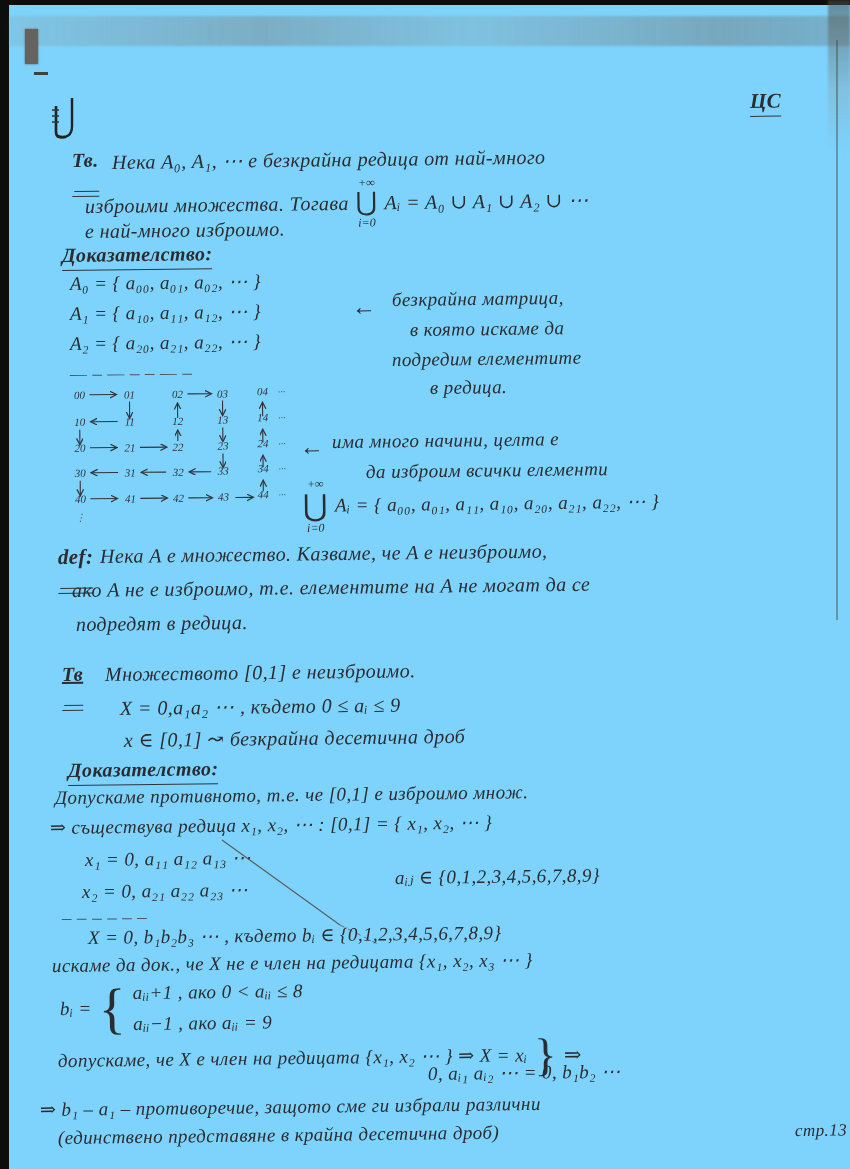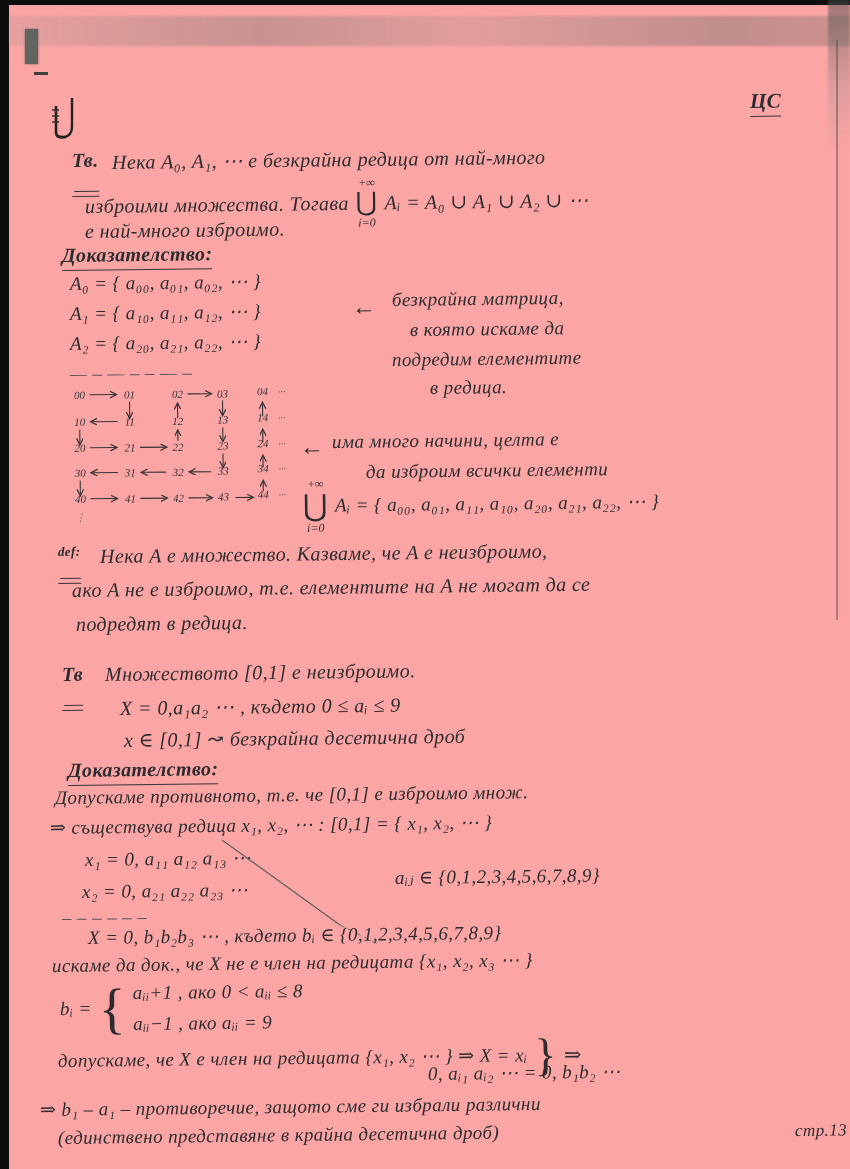--- a/index.html
+++ b/index.html
@@ -1,18 +1,18 @@
 <!DOCTYPE html>
 <html><head>
 <meta charset="utf-8">
 <style>
   html,body{margin:0;padding:0;background:#d8d8d4;}
   #page{
     position:relative; width:850px; height:1169px; overflow:hidden;
-    background:#fca5a5;
+    background:#7dd3fc;
     font-family:"Liberation Serif","DejaVu Serif",serif;
     font-style:italic; color:#2c2c30;
   }
   .ln{position:absolute; white-space:nowrap; font-size:19px; letter-spacing:.4px;
       transform:rotate(-0.7deg); transform-origin:left center; line-height:1.25;}
   .lbl{font-weight:600; font-size:20px;}
   .u1{border-bottom:1.6px solid #34343a; padding-bottom:2px;}
   .u2{padding-bottom:24px;
       background:
         linear-gradient(#34343a,#34343a) 0 100%/100% 1.5px no-repeat,
@@ -148,26 +148,26 @@
 
   <div class="ln eqrow" style="left:303px;top:478px;">
     <span class="ustack">
       <span class="utop">+∞</span>
       <span class="usym" style="font-size:30px;">⋃</span>
       <span class="ubot">i=0</span>
     </span>
     <span>Aᵢ = { a₀₀, a₀₁, a₁₁, a₁₀, a₂₀, a₂₁, a₂₂, ⋯ }</span>
   </div>
 
-  <div class="ln lbl u2" style="left:58px;top:544px;font-size:13px;">def:</div>
+  <div class="ln lbl u2" style="left:58px;top:544px;font-size:21px;">def:</div>
   <div class="ln" style="left:100px;top:544px;font-size:20px;">Нека A е множество. Казваме, че A е неизброимо,</div>
   <div class="ln" style="left:72px;top:578px;font-size:20px;">ако A не е изброимо, т.е. елементите на A не могат да се</div>
   <div class="ln" style="left:76px;top:612px;font-size:20px;">подредят в редица.</div>
 
-  <div class="ln lbl u2" style="left:62px;top:662px;">Тв</div>
+  <div class="ln lbl u2" style="left:62px;top:662px;text-decoration:underline;">Тв</div>
   <div class="ln" style="left:105px;top:662px;font-size:20px;">Множеството [0,1] е неизброимо.</div>
   <div class="ln" style="left:120px;top:696px;font-size:20px;">X = 0,a₁a₂ ⋯  , където 0 ≤ aᵢ ≤ 9</div>
   <div class="ln" style="left:124px;top:728px;font-size:20px;">x ∈ [0,1] ↝ безкрайна десетична дроб</div>
 
   <div class="ln lbl u1" style="left:68px;top:758px;">Доказателство:</div>
   <div class="ln" style="left:55px;top:786px;">Допускаме противното, т.е. че [0,1] е изброимо множ.</div>
   <div class="ln" style="left:50px;top:816px;">⇒ съществува редица x₁, x₂, ⋯ : [0,1] = { x₁, x₂, ⋯ }</div>
   <div class="ln" style="left:85px;top:848px;">x₁ = 0, a₁₁ a₁₂ a₁₃ ⋯</div>
   <div class="ln" style="left:82px;top:880px;">x₂ = 0, a₂₁ a₂₂ a₂₃ ⋯</div>
   <div class="ln" style="left:395px;top:866px;">aᵢⱼ ∈ {0,1,2,3,4,5,6,7,8,9}</div>

